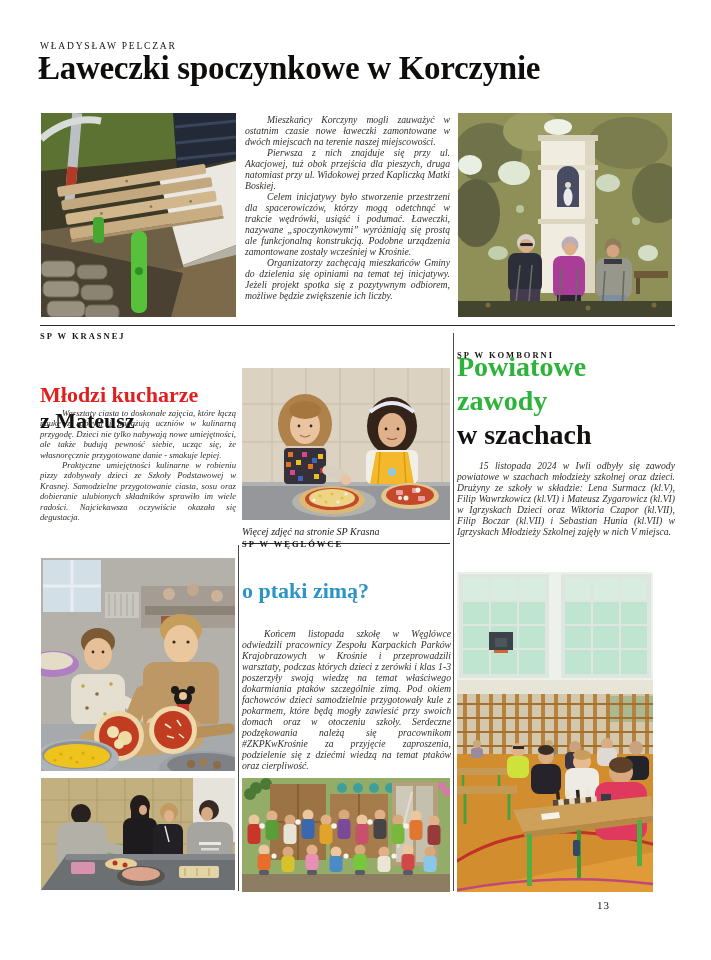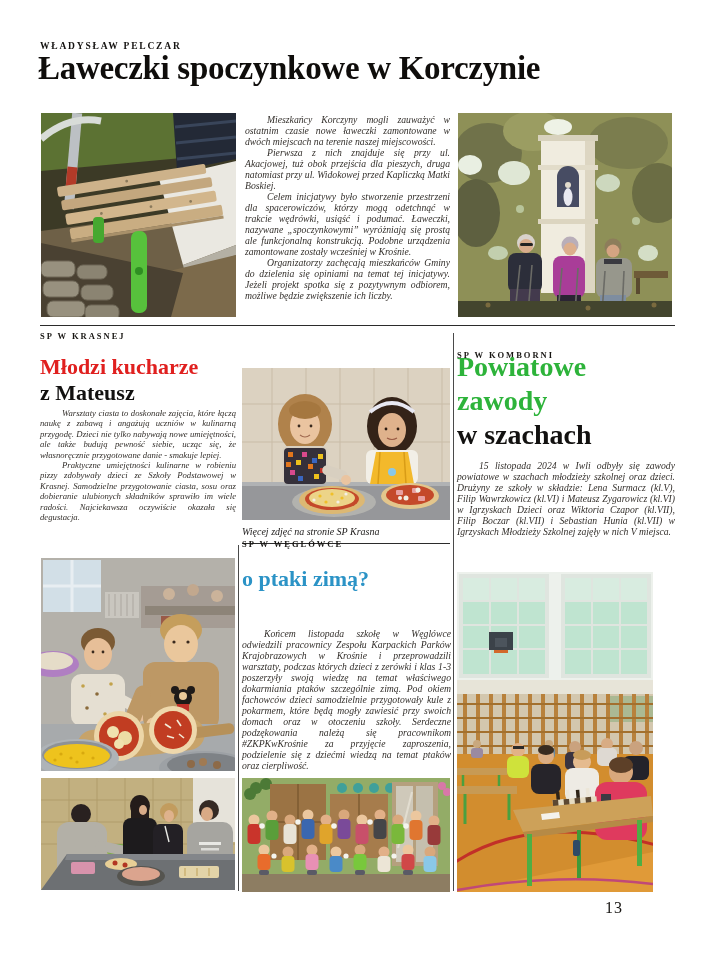--- a/index.html
+++ b/index.html
@@ -3,44 +3,44 @@
 <meta charset="utf-8">
 <style>
   html,body { margin:0; padding:0; background:#e9e9e9; }
   .page {
     position:relative; width:711px; height:960px; margin:0 auto;
     background:#ffffff; overflow:hidden;
     font-family:"Liberation Serif", serif; color:#2e2b28;
   }
   .abs { position:absolute; }
   .byline {
-    left:40px; top:41px; font-size:9.5px; font-weight:bold;
+    left:40px; top:41px; font-size:9.5px; font-weight:normal;
     letter-spacing:1.8px; color:#141210;text-align:center;
   }
   .main-headline {
     left:38px; top:50px; width:620px;
     font-size:33px; font-weight:bold; color:#0f0d0b; letter-spacing:-0.3px;
   }
   .photo { overflow:hidden; background:#d8d4cc; }
   .photo svg { display:block; width:100%; height:100%; }
   .bodytext { text-align:justify; color:#332f2b; }
   .bodytext p { margin:0; text-indent:22px;font-style:italic; }
   .body-m { font-size:9.7px; line-height:11px; }
   .body-s { font-size:8.7px; line-height:10.4px; }
   .rule-h { border-top:1.5px solid #2b2b2b; height:0; }
   .rule-v { border-left:1px solid #4a4a4a; width:0; }
   .kicker { font-size:8.5px; font-weight:bold; letter-spacing:2px; color:#171512; }
   .sec-headline { font-weight:bold; color:#121110; }
   .hl-22 { font-size:22px; line-height:26px; }
   .hl-28 { font-size:28px; line-height:34px; }
-  .hl-red   { color:var(--accent-red,#e0201f); }
+  .hl-red   { color:var(--accent-red,#e0201f);margin-top:28px; }
   .hl-green { color:var(--accent-green,#2db33a); }
-  .hl-blue  { color:var(--accent-blue,#2b93c6); }
+  .hl-blue  { color:var(--accent-blue,#2b93c6);margin-top:12px; }
   .caption { font-style:italic; font-size:10px; color:#232120; }
-  .pagenum { font-size:16px; color:#171512; letter-spacing:1px;margin-left:8px; }
+  .pagenum { font-size:11px; color:#171512; letter-spacing:1px; }
 </style>
 </head>
 <body>
 
 <div class="page">
 
   <div class="abs byline">WŁADYSŁAW PELCZAR</div>
   <h1 class="abs main-headline" style="margin:0;">Ławeczki spoczynkowe w Korczynie</h1>
 
   <figure class="abs photo" style="left:41px; top:113px; width:195px; height:204px; margin:0;">

